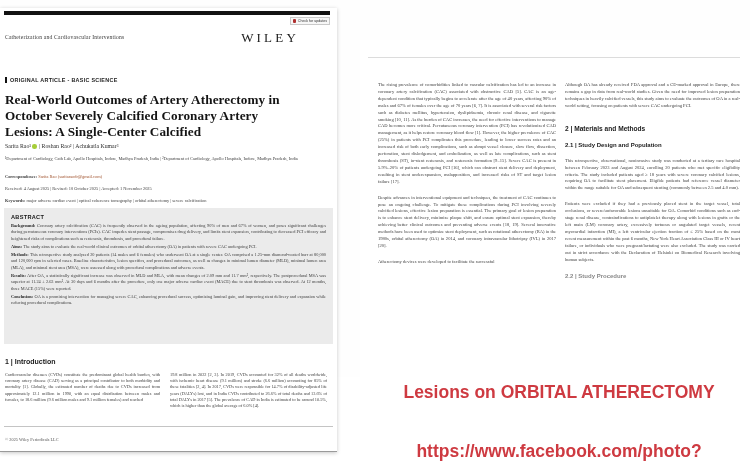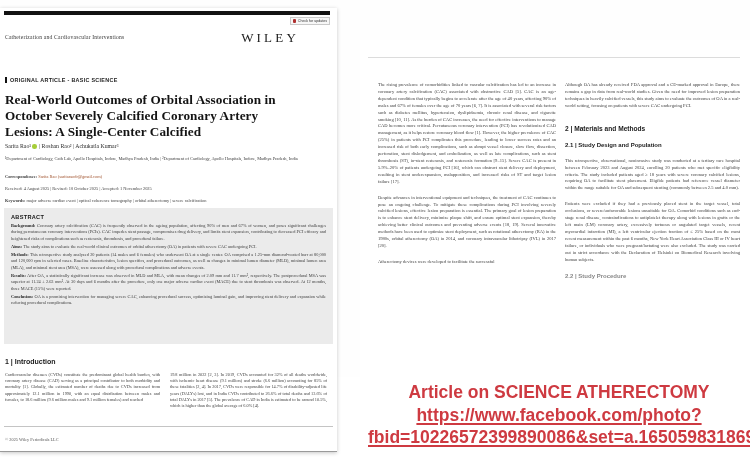--- a/index.html
+++ b/index.html
@@ -57,43 +57,43 @@
   .p2head { font-family:"Liberation Sans",sans-serif; font-weight:bold; color:#1b1b1b;
             text-align:left; }
   .h-main { font-size:6.6px; margin:14px 0 7px 0; }
   .h-sub  { font-size:6px; margin:0 0 8px 0; }
   .h-faint { font-size:6px; opacity:.55; filter:blur(.3px); margin-top:4px; }
 
   
   .overlay { position:absolute; left:368px; top:381px; width:382px; text-align:center;
              font-family:"Liberation Sans",sans-serif; font-weight:bold;
              font-size:17.5px; line-height:22.5px; color:#ce3a41; white-space:nowrap; }
-  .overlay .lnk { text-decoration:underline; text-decoration-thickness:1.5px; text-underline-offset:2px;
-                  color:#ce3a41; display:block; }
+  .overlay .lnk { text-decoration-thickness:1.5px; text-underline-offset:2px;
+                  color:#ce3a41; display:block;margin-top:36px; }
 </style>
 </head>
 <body>
 
 <div class="stage">
 
   <div class="page1">
     <div class="topbar"></div>
 
     <div class="check-badge">
       <span class="crosshair"></span>
       <span>Check for updates</span>
     </div>
 
     <div class="journal">Catheterization and Cardiovascular Interventions</div>
     <div class="wiley">WILEY</div>
 
     <div class="arttype">ORIGINAL ARTICLE - BASIC SCIENCE</div>
 
     <div class="title">
-      <div>Real-World Outcomes of Orbital Association in</div>
+      <div>Real-World Outcomes of Artery Atherectomy in</div>
       <div>October Severely Calcified Coronary Artery</div>
       <div>Lesions: A Single-Center Calcified</div>
     </div>
 
     <div class="authors">
       <span>Sarita Rao¹</span><span class="orcid"></span><span> | Roshan Rao² | Achukatla Kumar³</span>
     </div>
 
     <div class="affil">¹Department of Cardiology, Cath Lab, Apollo Hospitals, Indore, Madhya Pradesh, India | ²Department of Cardiology, Apollo Hospitals, Indore, Madhya Pradesh, India</div>
 
@@ -137,18 +137,18 @@
       <p>Although OA has already received FDA approval and a CE-marked approval in Europe, there remains a gap in data from real-world studies. Given the need for improved lesion preparation techniques in heavily calcified vessels, this study aims to evaluate the outcomes of OA in a real-world setting, focusing on patients with severe CAC undergoing PCI.</p>
       <div class="p2head h-main">2  |  Materials and Methods</div>
       <div class="p2head h-sub">2.1  |  Study Design and Population</div>
       <p>This retrospective, observational, noninvasive study was conducted at a tertiary care hospital between February 2023 and August 2024, enrolling 20 patients who met specific eligibility criteria. The study included patients aged ≥ 18 years with severe coronary calcified lesions, requiring OA to facilitate stent placement. Eligible patients had reference vessel diameter within the range suitable for OA and subsequent stenting (commonly between 2.5 and 4.0 mm).</p>
       <p>Patients were excluded if they had a previously placed stent in the target vessel, total occlusions, or severe/unfavorable lesions unsuitable for OA. Comorbid conditions such as end-stage renal disease, contraindications to antiplatelet therapy along with lesions in grafts or the left main (LM) coronary artery, excessively tortuous or angulated target vessels, recent myocardial infarction (MI), a left ventricular ejection fraction of ≤ 25% based on the most recent measurement within the past 6 months, New York Heart Association Class III or IV heart failure, or individuals who were pregnant/lactating were also excluded. The study was carried out in strict accordance with the Declaration of Helsinki on Biomedical Research involving human subjects.</p>
       <div class="p2head h-faint">2.2  |  Study Procedure</div>
     </div>
   </div>
 
   <div class="overlay">
-    <div>Article on SCIENCE ATHERECTOMY</div>
+    <div>Lesions on ORBITAL ATHERECTOMY</div>
     <a class="lnk">https://www.facebook.com/photo?</a>
     <a class="lnk">fbid=10226572399890086&amp;set=a.165059831869</a>
   </div>
 
 </div>
 
 </body></html>

